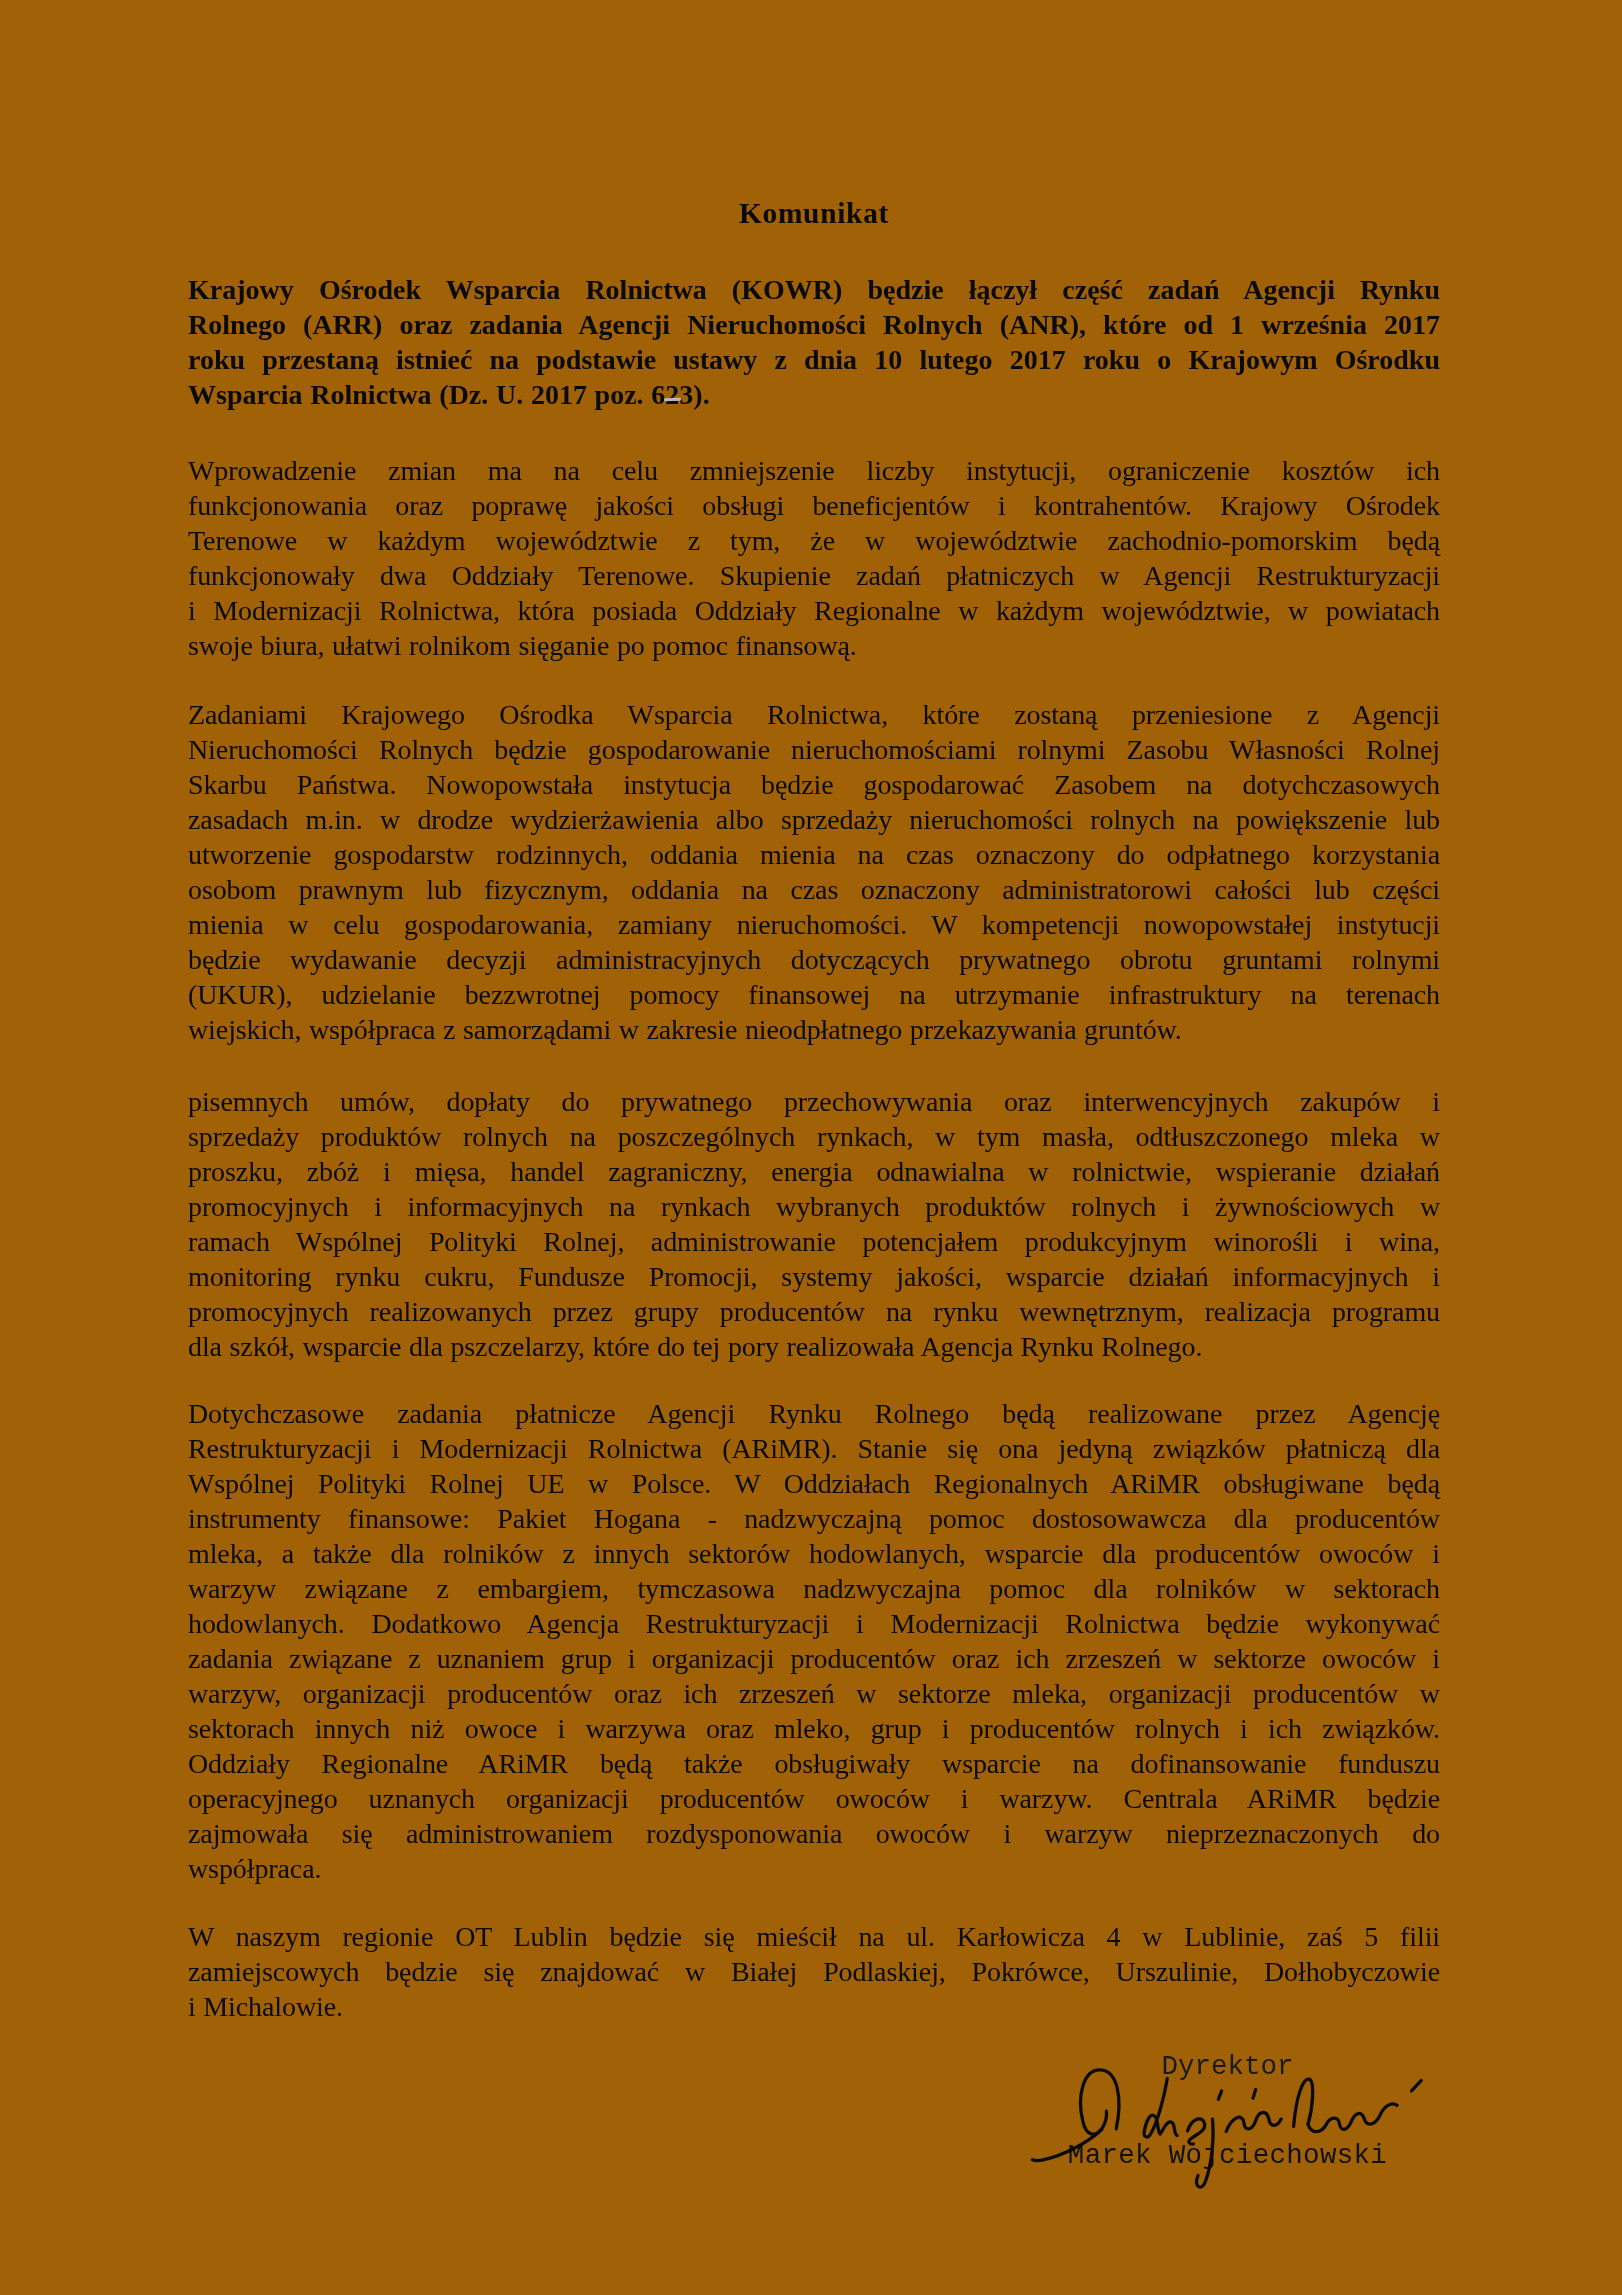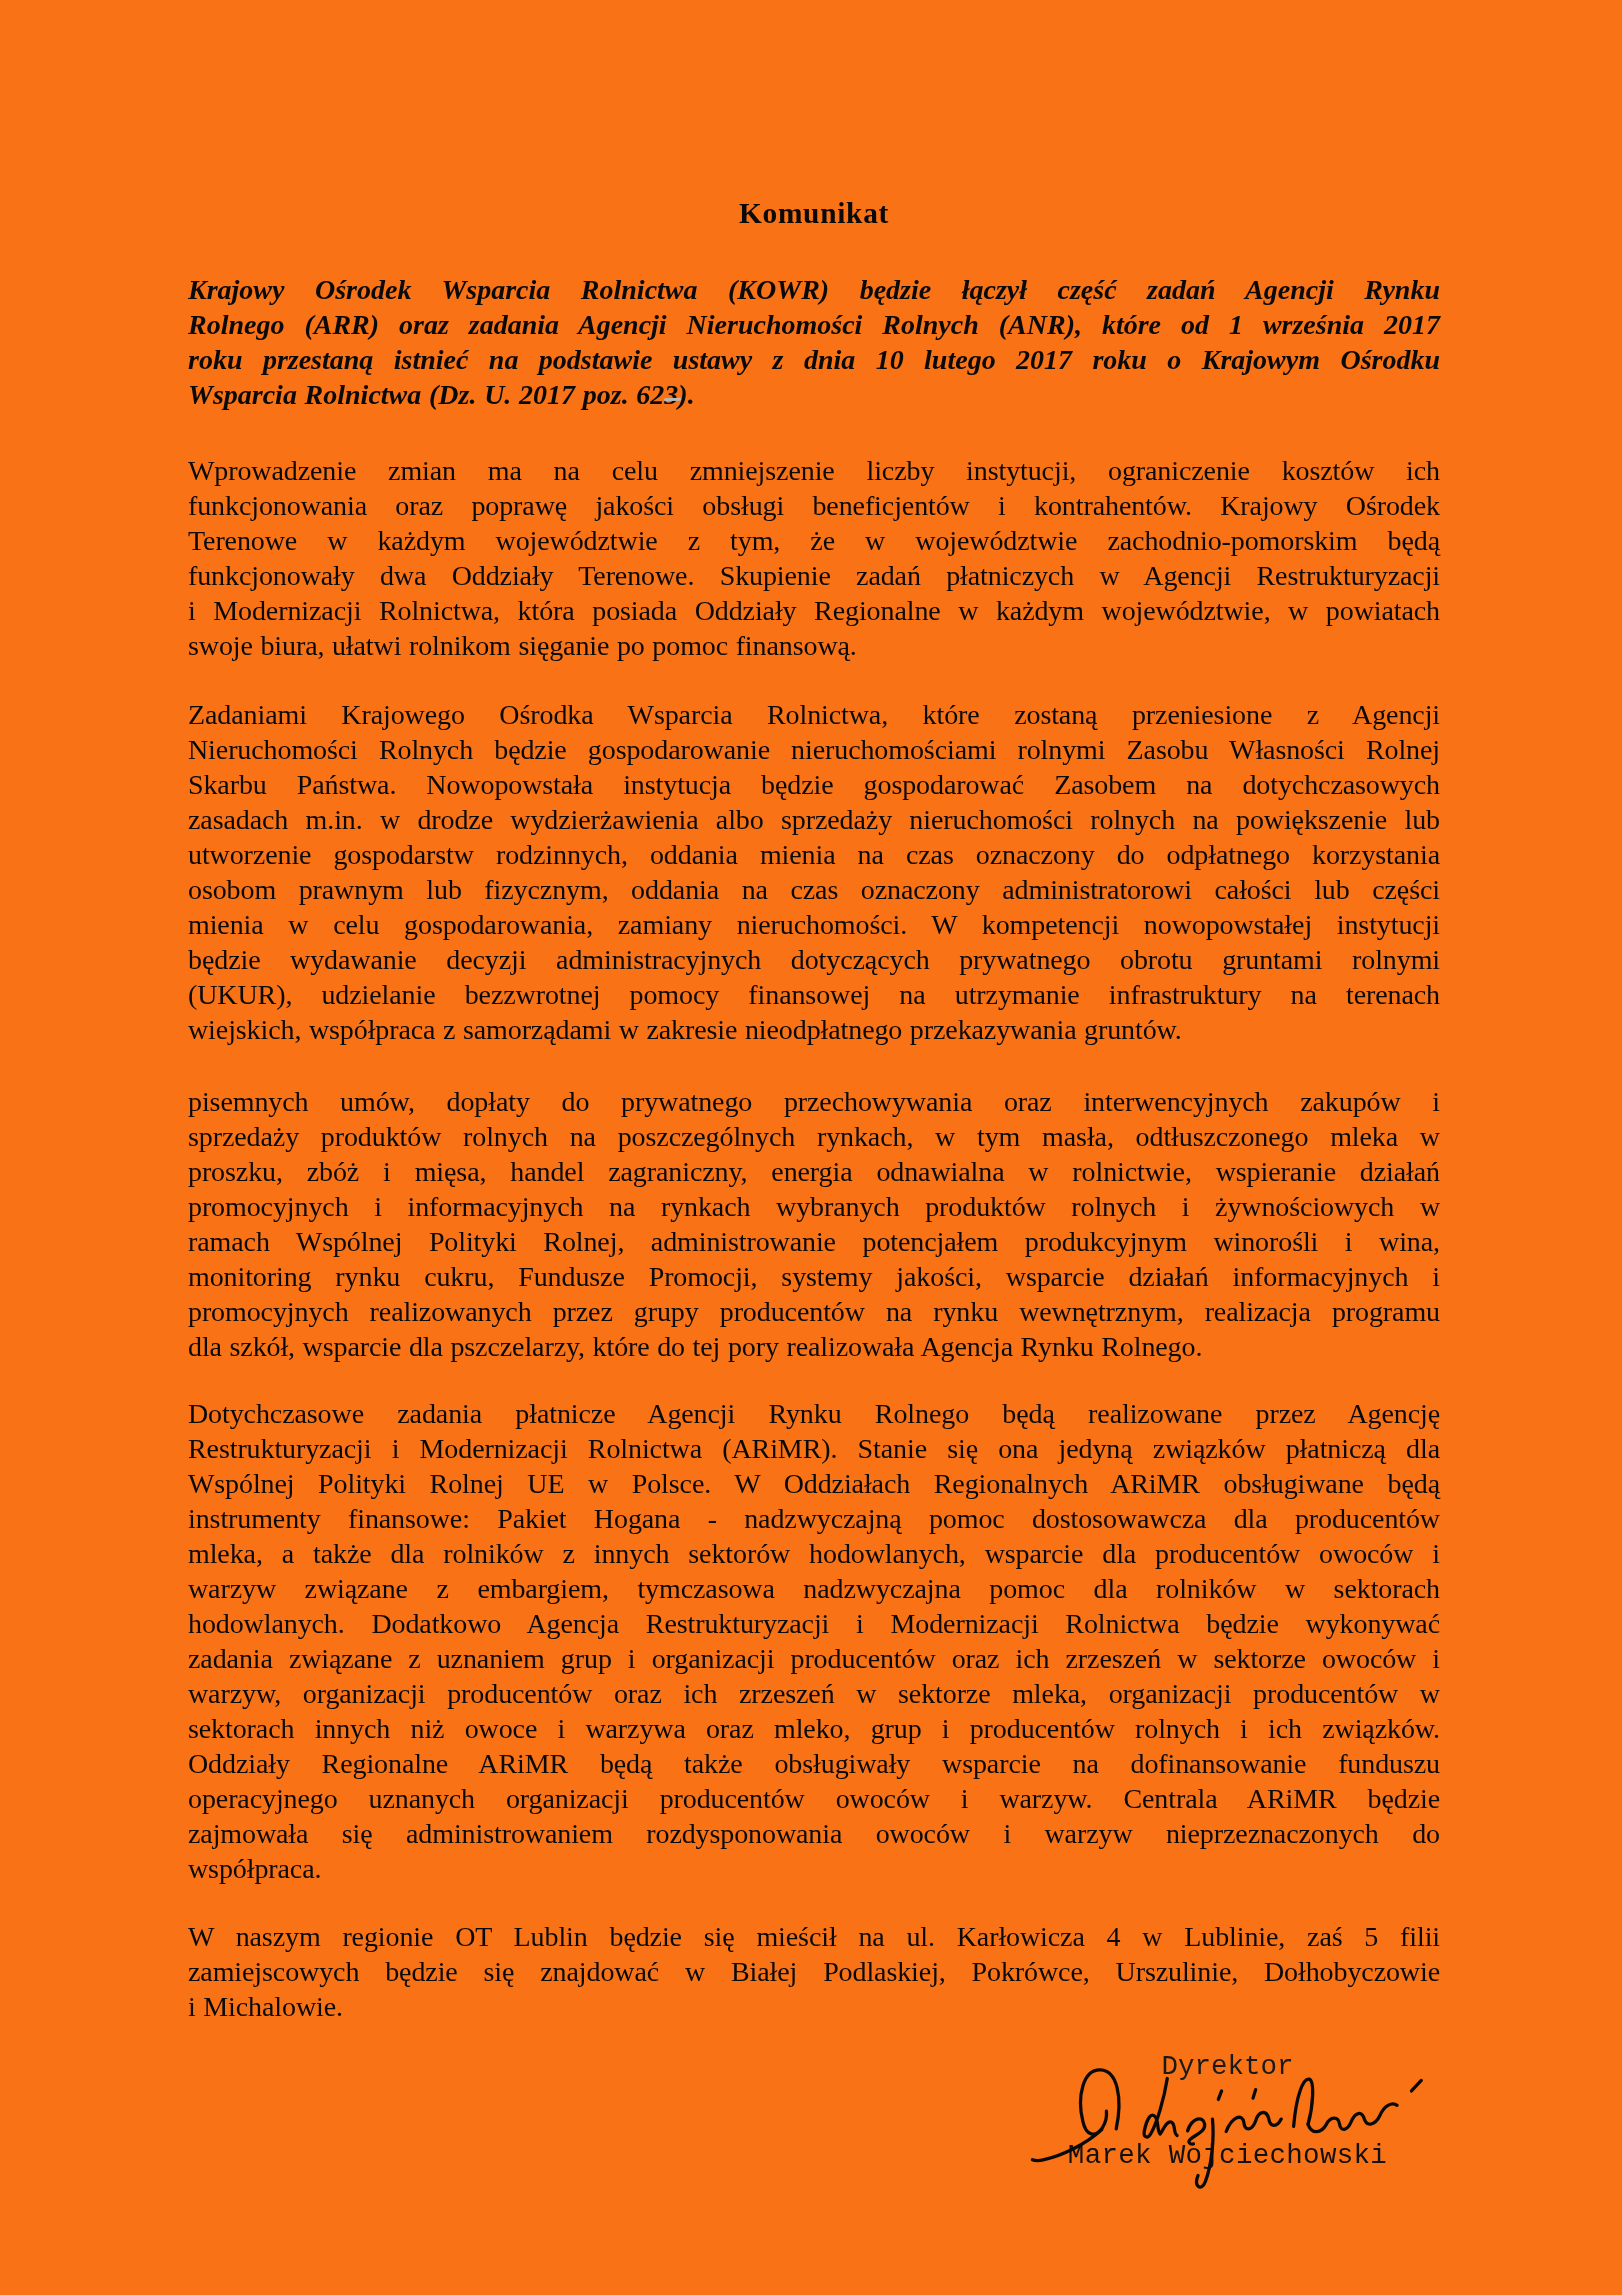--- a/index.html
+++ b/index.html
@@ -1,19 +1,19 @@
 <!DOCTYPE html>
 <html style="font-size:10.5px"><head>
 <meta charset="utf-8">
 <style>
   html,body { margin:0; padding:0; background:#e8e8e8; }
   .page {
     position:relative;
     width:1623px; height:2295px;
-    background:#f97316;
+    background:#a16207;
     color:#0a0a0a;
     font-family:"Liberation Serif", serif;
     overflow:hidden;
   }
   .content {
     position:absolute;
     left:188px; top:0;
     width:1252px;
   }
   .title {
@@ -23,21 +23,21 @@
     text-align:center;
     letter-spacing:0.7px;
   }
   .paragraphs { display:block; }
   .para {
     font-size:28px;
     line-height:35px;
     letter-spacing:-0.1px;
     word-spacing:0.7px;
   }
-  .para.bold { font-weight:700; letter-spacing:0;font-style:italic; }
+  .para.bold { font-weight:700; letter-spacing:0; }
   
   .para:nth-of-type(1) { margin-top:41px; }
   .para:nth-of-type(2) { margin-top:41px; }
   .para:nth-of-type(3) { margin-top:34px; }
   .para:nth-of-type(4) { margin-top:37px; }
   .para:nth-of-type(5) { margin-top:32px; }
   .para:nth-of-type(6) { margin-top:33px; }
   .line {
     text-align:justify;
     text-align-last:justify;

